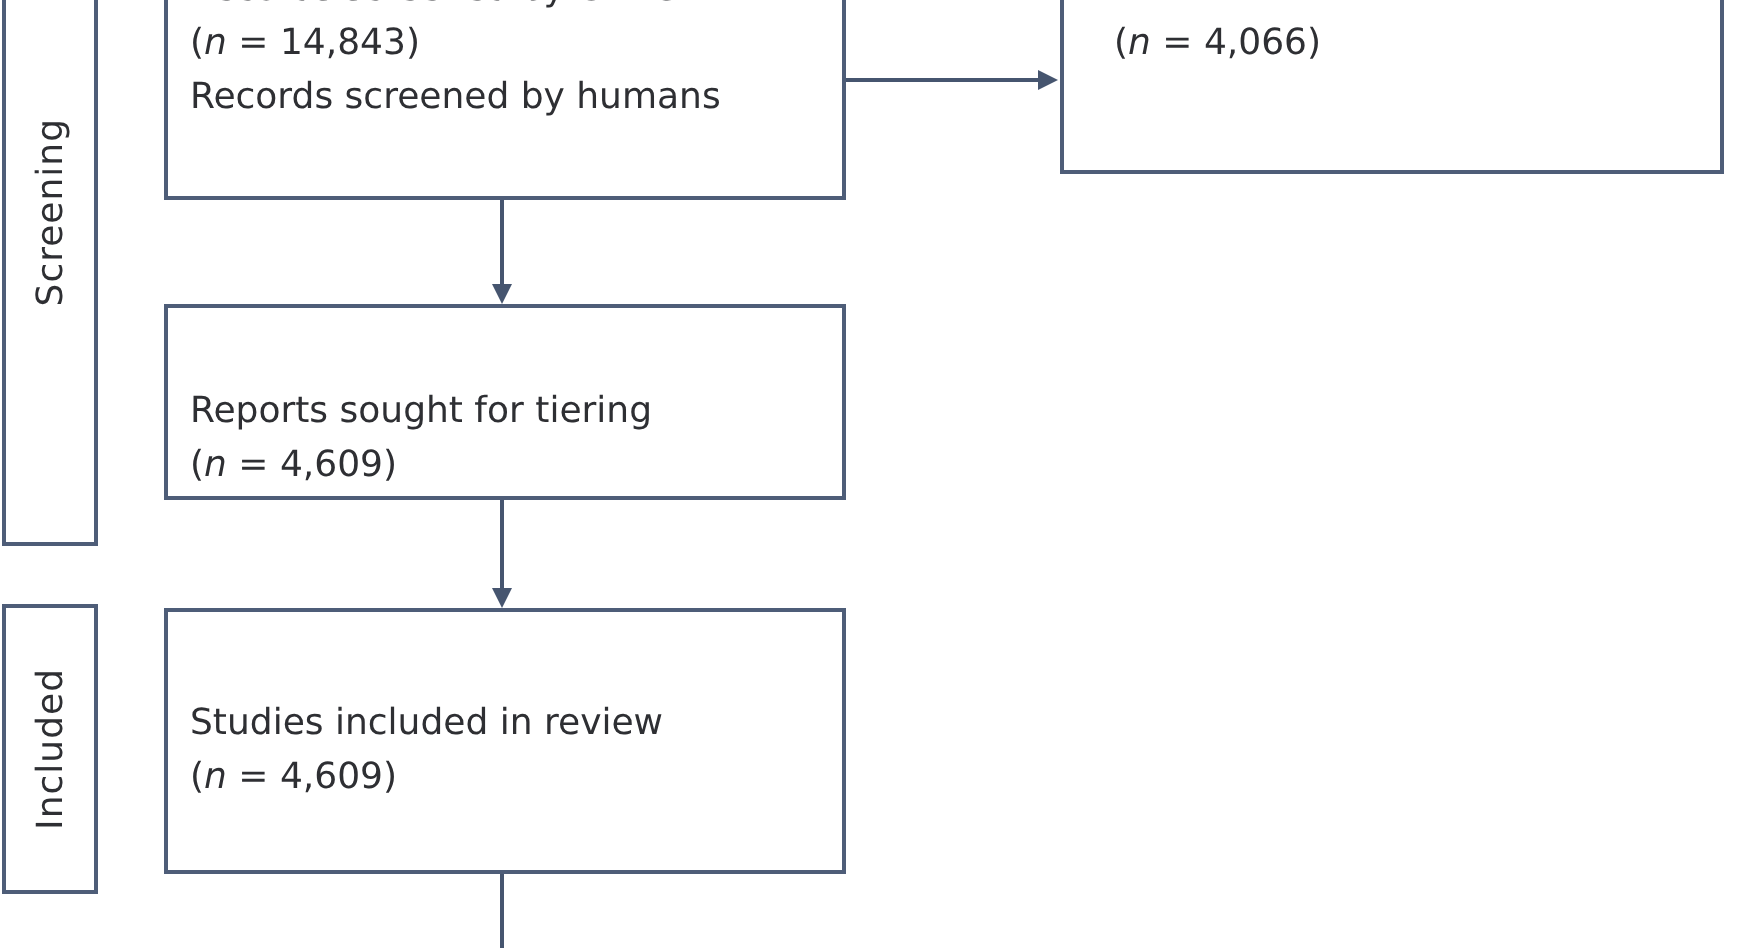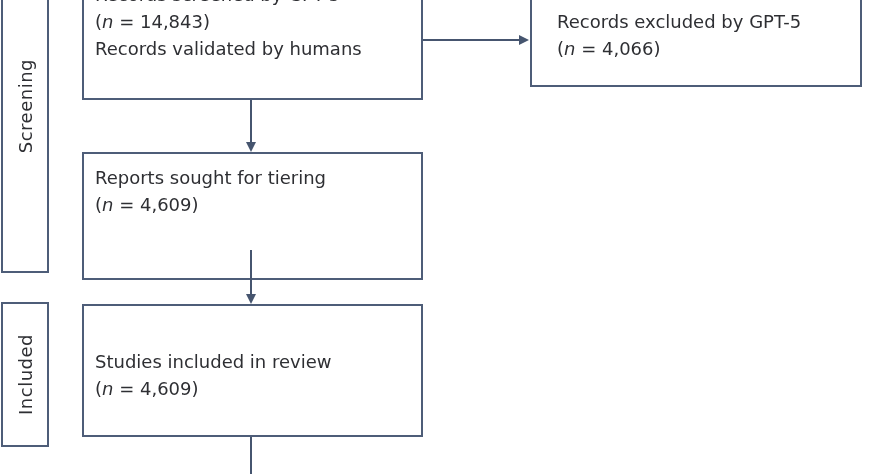--- a/index.html
+++ b/index.html
@@ -18,21 +18,21 @@
     position: absolute;
     box-sizing: border-box;
     background: #ffffff;
     border: 2px solid #4e5d78;
     color: #2e2f33;
     font-size: 18px;
     line-height: 27px;
   }
   .box-screened { left: 82px;  top: -28px; width: 341px; height: 128px; padding: 7px 8px 0 11px; }
   .box-excluded { left: 530px; top: -18px; width: 332px; height: 105px; padding: 24px 8px 0 25px; }
-  .box-sought   { left: 82px;  top: 152px; width: 341px; height: 128px;  padding: 10px 8px 0 11px; }
+  .box-sought   { left: 82px;  top: 152px; width: 341px; height: 98px;  padding: 38px 8px 0 11px; }
   .box-included { left: 82px;  top: 304px; width: 341px; height: 133px; padding: 42px 16px 0 11px; }
 
   .line { white-space: nowrap; }
   .count { white-space: pre; }
   .count i { font-style: italic; }
 
   
   .stage {
     position: absolute;
     left: 1px;
@@ -82,25 +82,24 @@
   <div class="stage stage-screening">
     <span class="stage-text">Screening</span>
   </div>
   <div class="stage stage-included">
     <span class="stage-text">Included</span>
   </div>
 
   <div class="node box-screened">
     <div class="line">Records screened by GPT-5</div>
     <div class="line count"><span>(</span><i>n</i><span> = 14,843)</span></div>
-    <div class="line">Records validated by humans</div>
+    <div class="line">Records screened by humans</div>
   </div>
 
   <div class="node box-excluded">
-    <div class="line">Records excluded by GPT-5</div>
     <div class="line count"><span>(</span><i>n</i><span> = 4,066)</span></div>
   </div>
 
   <div class="node box-sought">
     <div class="line">Reports sought for tiering</div>
     <div class="line count"><span>(</span><i>n</i><span> = 4,609)</span></div>
   </div>
 
   <div class="node box-included">
     <div class="line">Studies included in review</div>

